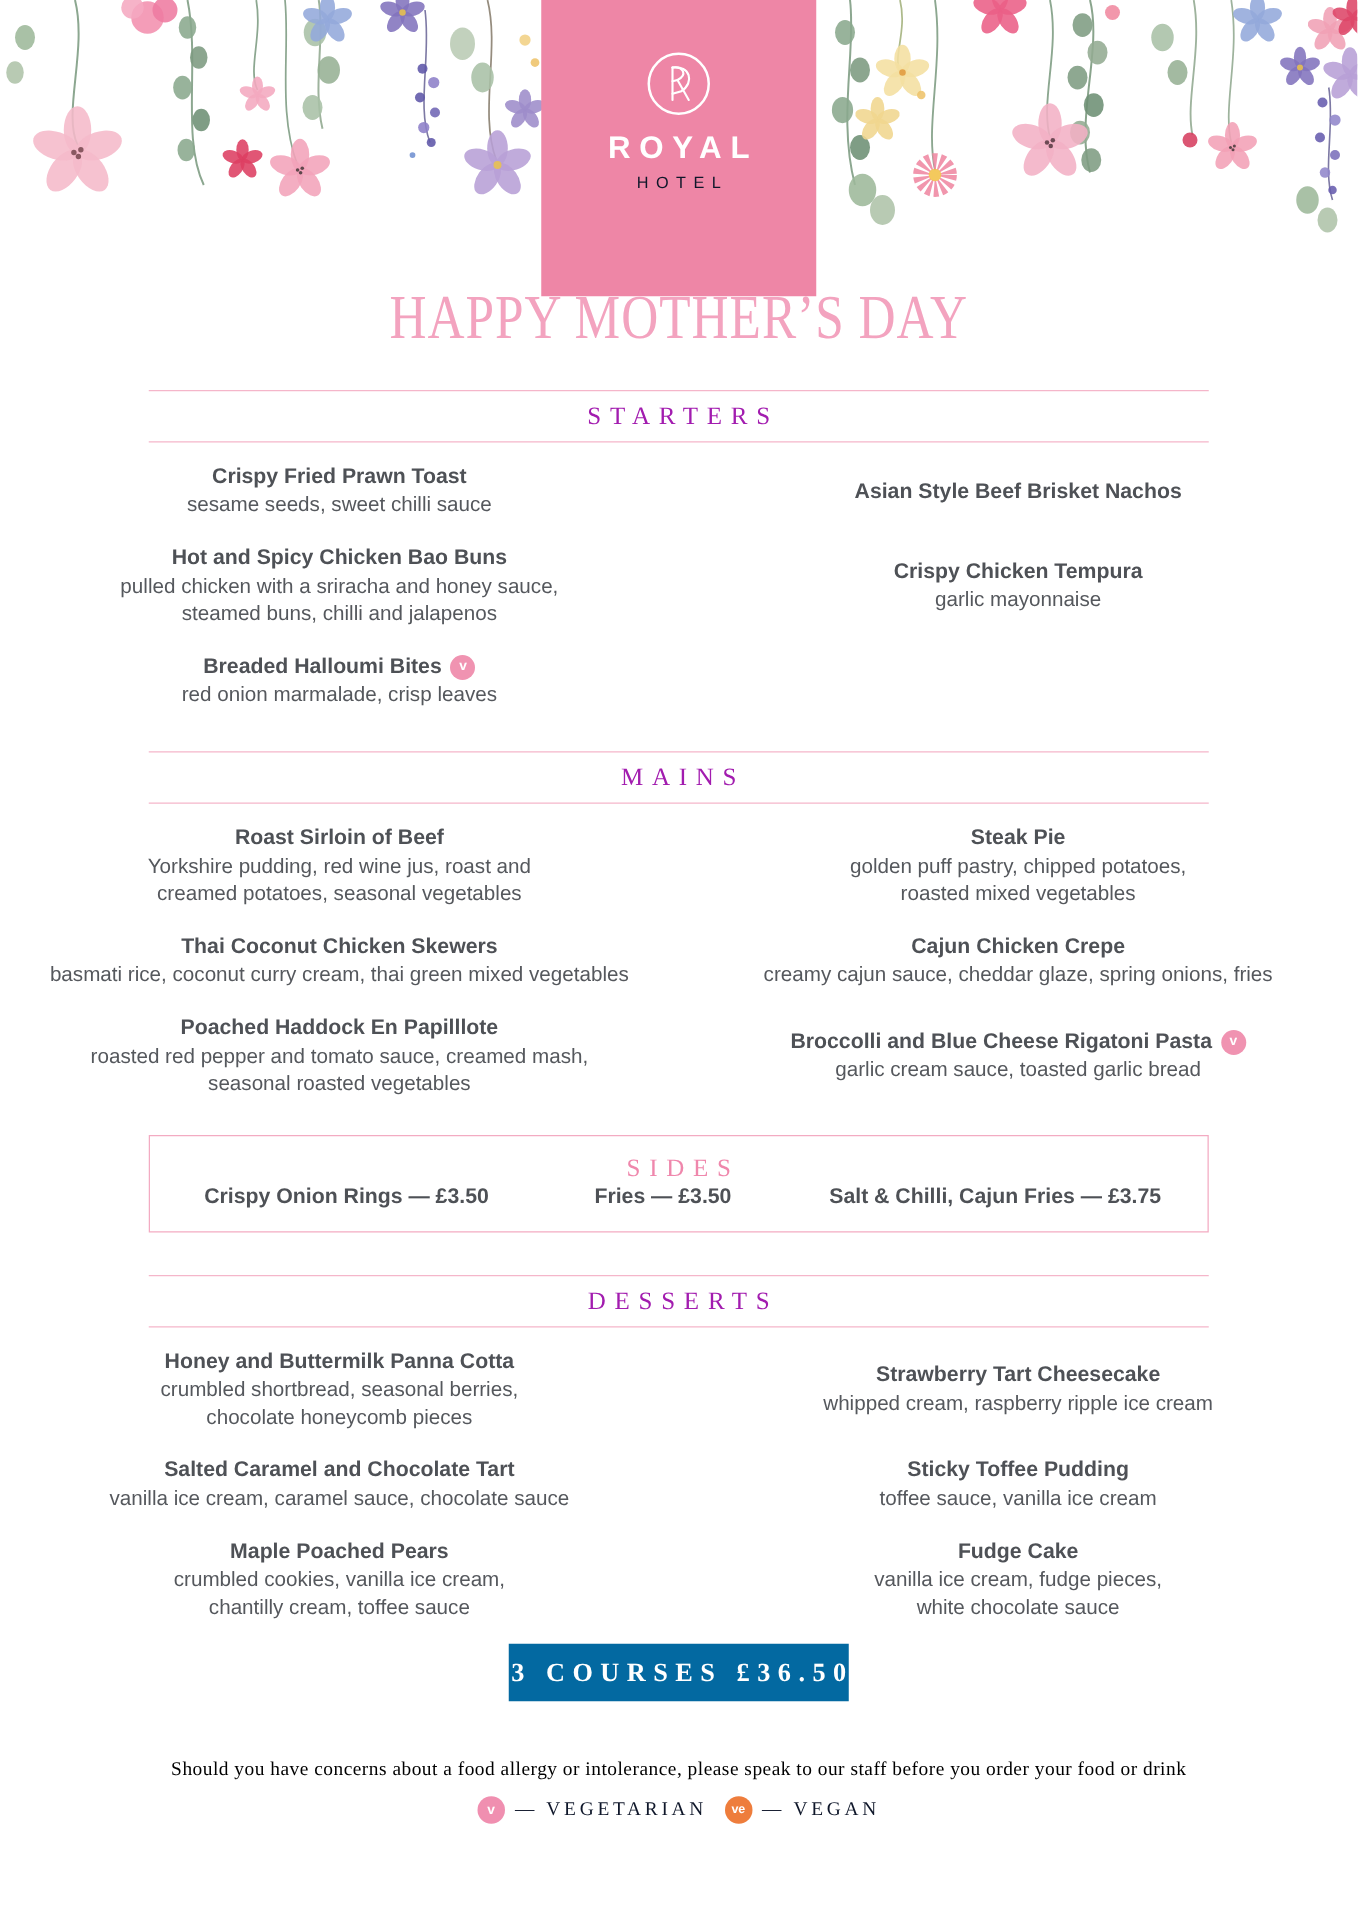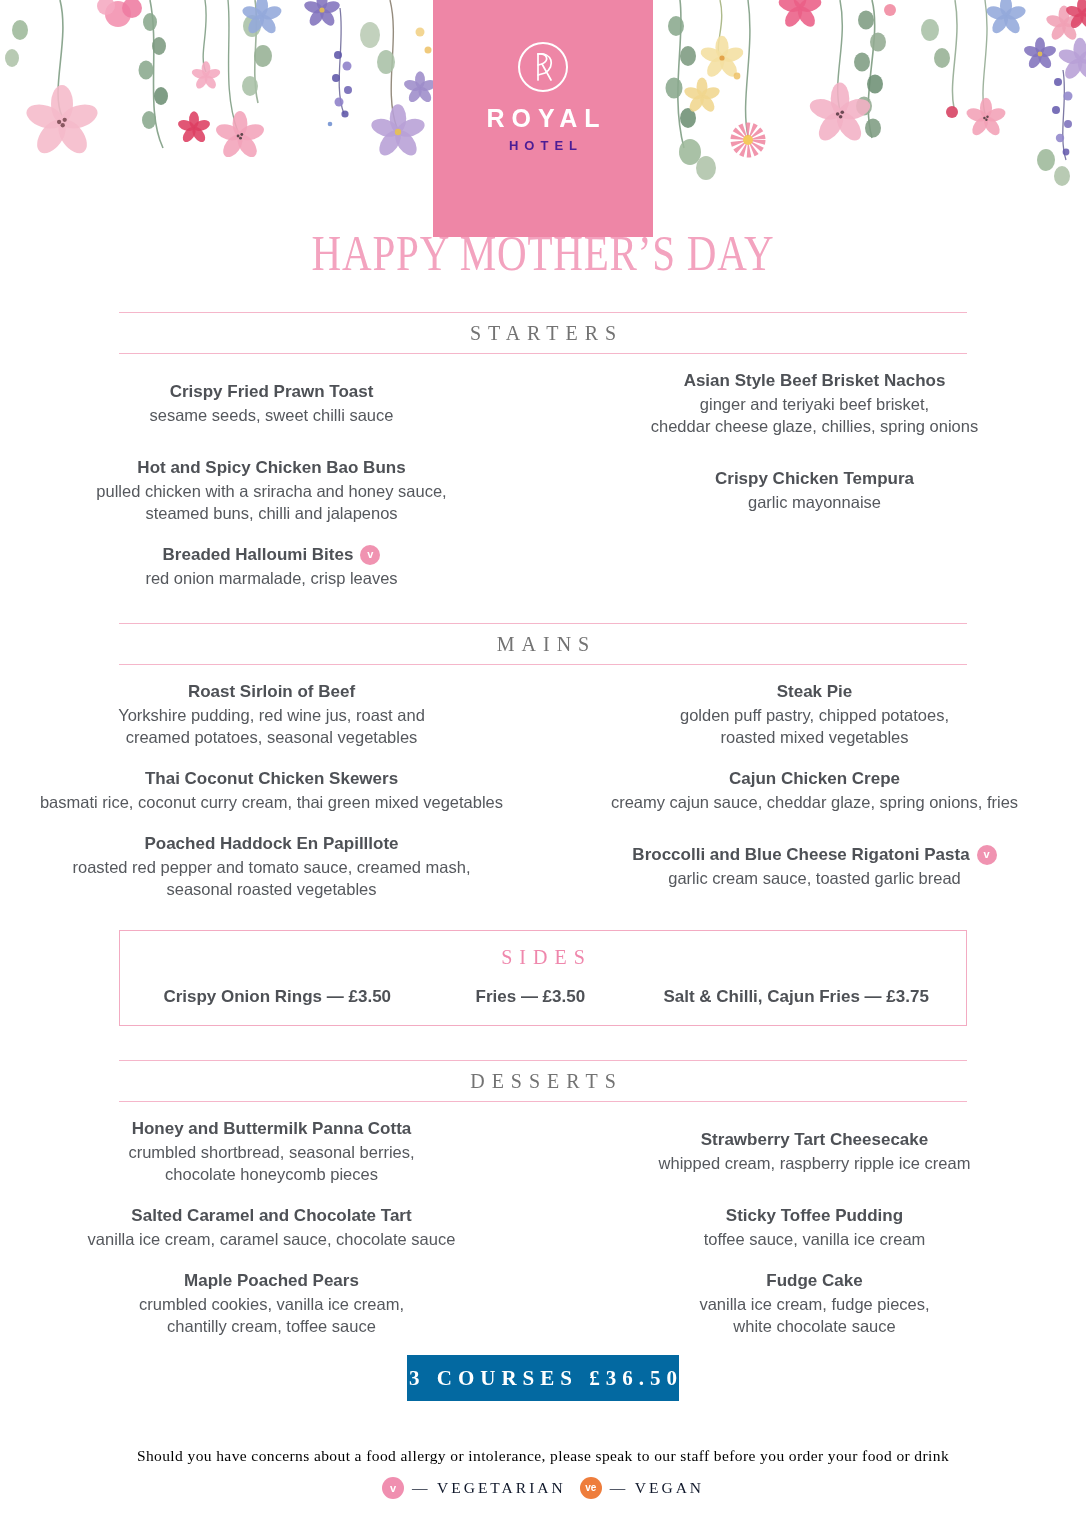--- a/index.html
+++ b/index.html
@@ -17,39 +17,39 @@
     position:absolute; top:0; left:433px; width:220px; height:237px;
     background:#ee86a6; z-index:5;
     display:flex; flex-direction:column; align-items:center; justify-content:flex-start;
   }
   .logo-mono { margin-top:38px; }
   .logo-name {
     margin-top:8px; color:#ffffff; font-weight:bold; font-size:25px;
     letter-spacing:7px; text-indent:7px;
   }
   .logo-sub {
-    margin-top:5px; color:#4c1d95; font-size:13px; letter-spacing:6px; text-indent:6px; font-weight:700;
+    margin-top:5px; color:#0f172a; font-size:13px; letter-spacing:6px; text-indent:6px; font-weight:400;
   }
 
   
   .page-title {
     margin-top:38px; text-align:center;
     font-family:"Liberation Serif", serif;
     font-size:50px; line-height:1; color:#f3a3bf; font-weight:400;
     transform:scaleX(0.82); transform-origin:center;
     letter-spacing:1px; white-space:nowrap;
   }
 
   
   .section-head { margin:34px 119px 0 119px; }
   .rule { border:none; border-top:1.6px solid #f5b6ca; height:0; }
   .section-head .head-label {
     text-align:center; padding:9px 0 8px 0;
     font-family:"Liberation Serif", serif; font-size:20px;
-    color:#737373; letter-spacing:7px; text-indent:7px; font-weight:400;
+    color:#a21caf; letter-spacing:7px; text-indent:7px; font-weight:400;
   }
 
   
   .menu-grid { margin-top:16px; display:grid; grid-template-columns:1fr 1fr; row-gap:20px; align-items:center; }
   .item { text-align:center; padding:0 14px; }
   .item-title { font-size:17px; font-weight:bold; color:#4e5156; line-height:22px; }
   .item-desc { font-size:16.5px; color:#55585d; line-height:22px; white-space:pre-line; margin-top:1px; }
   .badge {
     display:inline-flex; align-items:center; justify-content:center;
     width:20px; height:20px; border-radius:50%; background:#f093b1; color:#ffffff;
@@ -59,21 +59,21 @@
   .starters-gap { margin-bottom:26px; }
 
   
   .sides-box {
     margin:0 119px; border:1.6px solid #f3abc2; padding:15px 18px 18px 18px;
   }
   .sides-title {
     text-align:center; font-family:"Liberation Serif", serif; font-size:20px;
     color:#ef87ac; letter-spacing:7px; text-indent:7px;
   }
-  .sides-row { margin-top:18px; display:grid; grid-template-columns:1.1fr 0.9fr 1.2fr; }
+  .sides-row { margin-top:0; display:grid; grid-template-columns:1.1fr 0.9fr 1.2fr; }
   .side-item { text-align:center; font-size:17px; font-weight:bold; color:#4e5156; }
 
   
   .price-banner {
     margin:18px auto 0 auto; width:272px; height:46px; background:#0369a1;
     display:flex; align-items:center; justify-content:center;
     color:#ffffff; font-family:"Liberation Serif", serif; font-weight:bold;
     font-size:21px; letter-spacing:6px; text-indent:6px; white-space:nowrap;
   }
 
@@ -235,22 +235,20 @@
   <hr class="rule">
 </div>
 
 <div class="menu-grid starters-gap">
   <div class="item">
     <div class="item-title"><span>Crispy Fried Prawn Toast</span></div>
     <div class="item-desc">sesame seeds, sweet chilli sauce</div>
   </div>
   <div class="item">
     <div class="item-title"><span>Asian Style Beef Brisket Nachos</span></div>
-    <div class="item-desc">ginger and teriyaki beef brisket,
-cheddar cheese glaze, chillies, spring onions</div>
   </div>
   <div class="item">
     <div class="item-title"><span>Hot and Spicy Chicken Bao Buns</span></div>
     <div class="item-desc">pulled chicken with a sriracha and honey sauce,
 steamed buns, chilli and jalapenos</div>
   </div>
   <div class="item">
     <div class="item-title"><span>Crispy Chicken Tempura</span></div>
     <div class="item-desc">garlic mayonnaise</div>
   </div>

